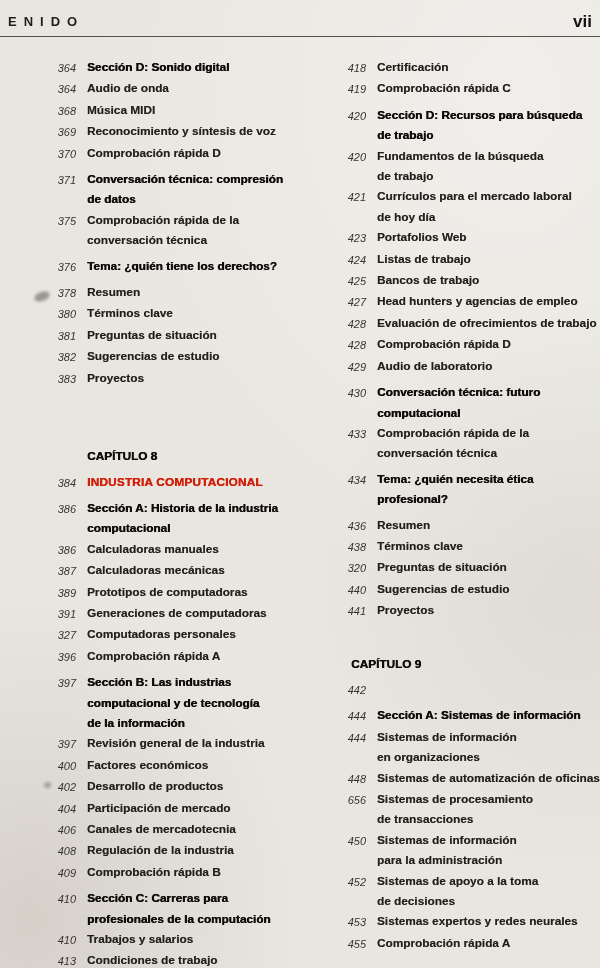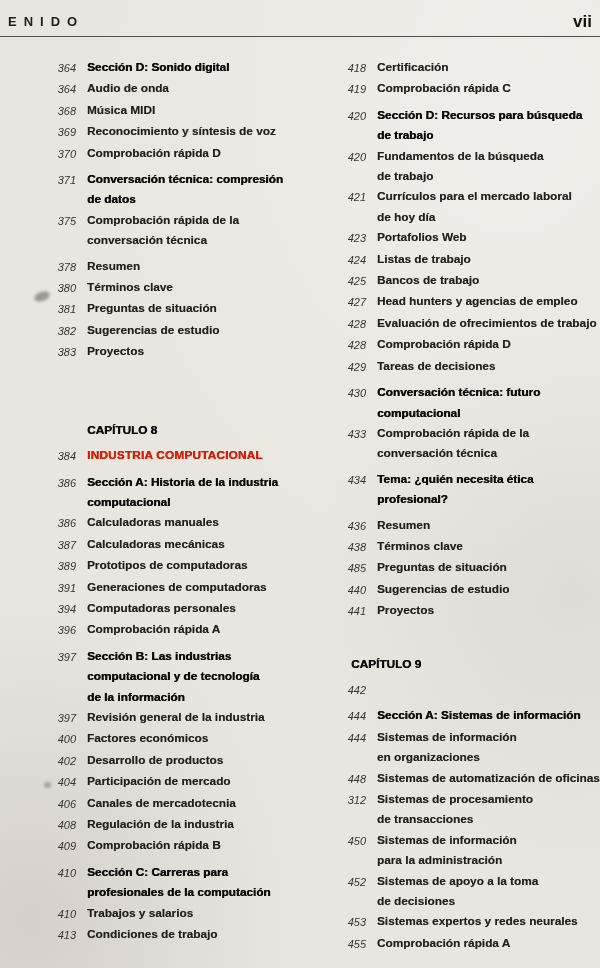--- a/index.html
+++ b/index.html
@@ -94,20 +94,24 @@
       <div class="row section gap-s">
         <span class="num">371</span>
         <span class="txt">Conversación técnica: compresión
 de datos</span>
       </div>
       <div class="row item">
         <span class="num">375</span>
         <span class="txt">Comprobación rápida de la
 conversación técnica</span>
       </div>
+      <div class="row section gap-s">
+        <span class="num">376</span>
+        <span class="txt">Tema: ¿quién tiene los derechos?</span>
+      </div>
       <div class="row item gap-s">
         <span class="num">378</span>
         <span class="txt">Resumen</span>
       </div>
       <div class="row item">
         <span class="num">380</span>
         <span class="txt">Términos clave</span>
       </div>
       <div class="row item">
         <span class="num">381</span>
@@ -144,21 +148,21 @@
       </div>
       <div class="row item">
         <span class="num">389</span>
         <span class="txt">Prototipos de computadoras</span>
       </div>
       <div class="row item">
         <span class="num">391</span>
         <span class="txt">Generaciones de computadoras</span>
       </div>
       <div class="row item">
-        <span class="num">394</span>
+        <span class="num">327</span>
         <span class="txt">Computadoras personales</span>
       </div>
       <div class="row item">
         <span class="num">396</span>
         <span class="txt">Comprobación rápida A</span>
       </div>
       <div class="row section gap-s">
         <span class="num">397</span>
         <span class="txt">Sección B: Las industrias
 computacional y de tecnología
@@ -249,21 +253,21 @@
       <div class="row item">
         <span class="num">428</span>
         <span class="txt">Evaluación de ofrecimientos de trabajo</span>
       </div>
       <div class="row item">
         <span class="num">428</span>
         <span class="txt">Comprobación rápida D</span>
       </div>
       <div class="row item">
         <span class="num">429</span>
-        <span class="txt">Tareas de decisiones</span>
+        <span class="txt">Audio de laboratorio</span>
       </div>
       <div class="row section gap-s">
         <span class="num">430</span>
         <span class="txt">Conversación técnica: futuro
 computacional</span>
       </div>
       <div class="row item">
         <span class="num">433</span>
         <span class="txt">Comprobación rápida de la
 conversación técnica</span>
@@ -275,21 +279,21 @@
       </div>
       <div class="row item gap-s">
         <span class="num">436</span>
         <span class="txt">Resumen</span>
       </div>
       <div class="row item">
         <span class="num">438</span>
         <span class="txt">Términos clave</span>
       </div>
       <div class="row item">
-        <span class="num">485</span>
+        <span class="num">320</span>
         <span class="txt">Preguntas de situación</span>
       </div>
       <div class="row item">
         <span class="num">440</span>
         <span class="txt">Sugerencias de estudio</span>
       </div>
       <div class="row item">
         <span class="num">441</span>
         <span class="txt">Proyectos</span>
       </div>
@@ -307,21 +311,21 @@
       <div class="row item">
         <span class="num">444</span>
         <span class="txt">Sistemas de información
 en organizaciones</span>
       </div>
       <div class="row item">
         <span class="num">448</span>
         <span class="txt">Sistemas de automatización de oficinas</span>
       </div>
       <div class="row item">
-        <span class="num">312</span>
+        <span class="num">656</span>
         <span class="txt">Sistemas de procesamiento
 de transacciones</span>
       </div>
       <div class="row item">
         <span class="num">450</span>
         <span class="txt">Sistemas de información
 para la administración</span>
       </div>
       <div class="row item">
         <span class="num">452</span>

